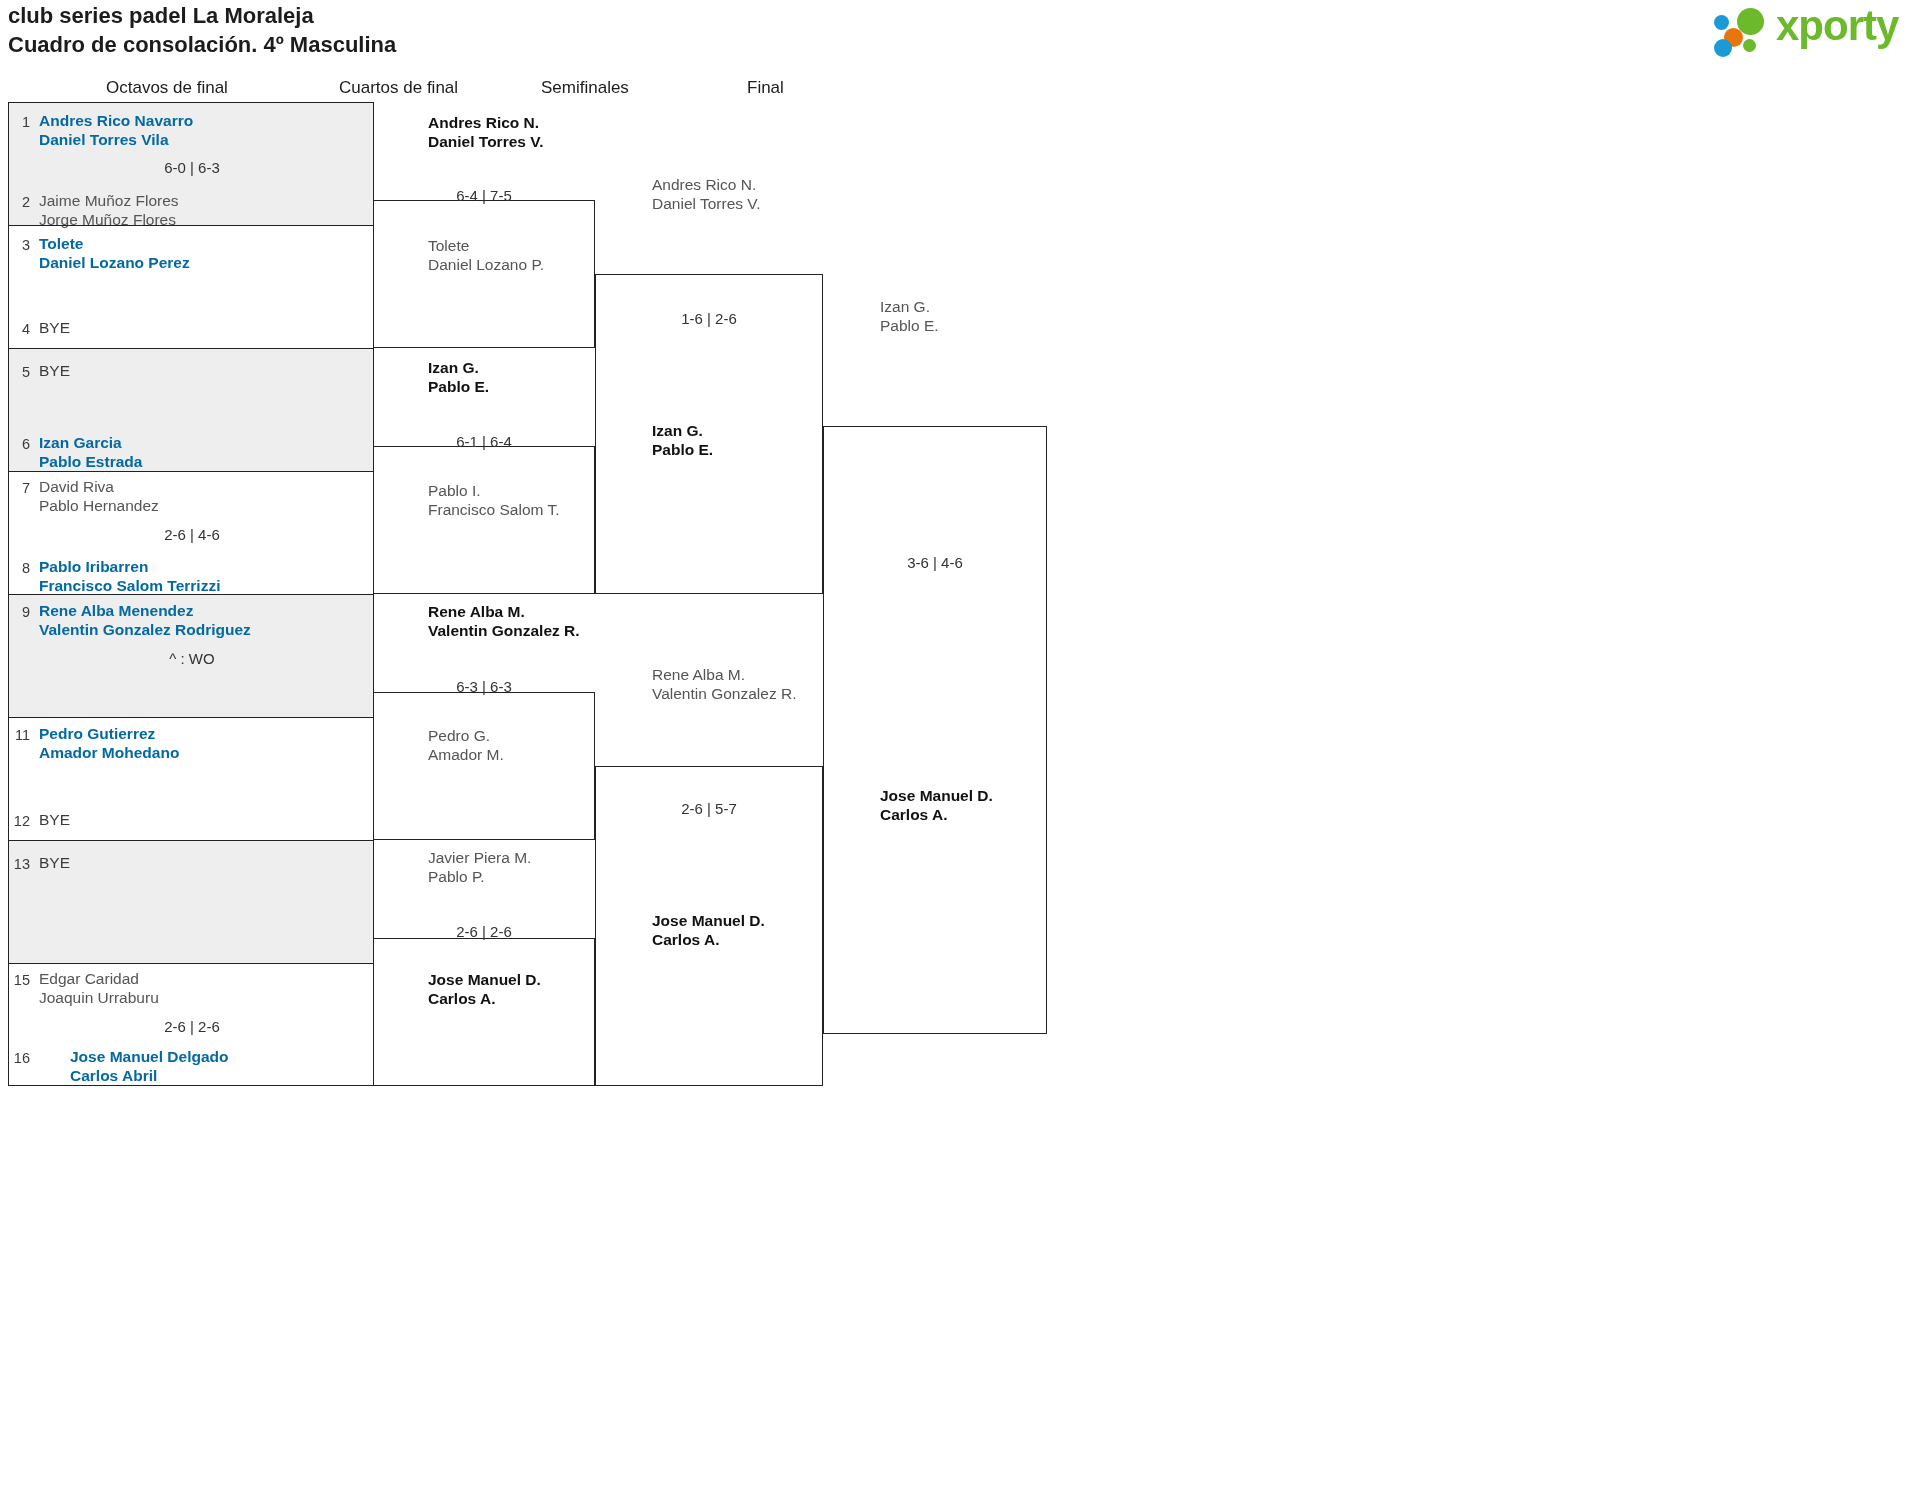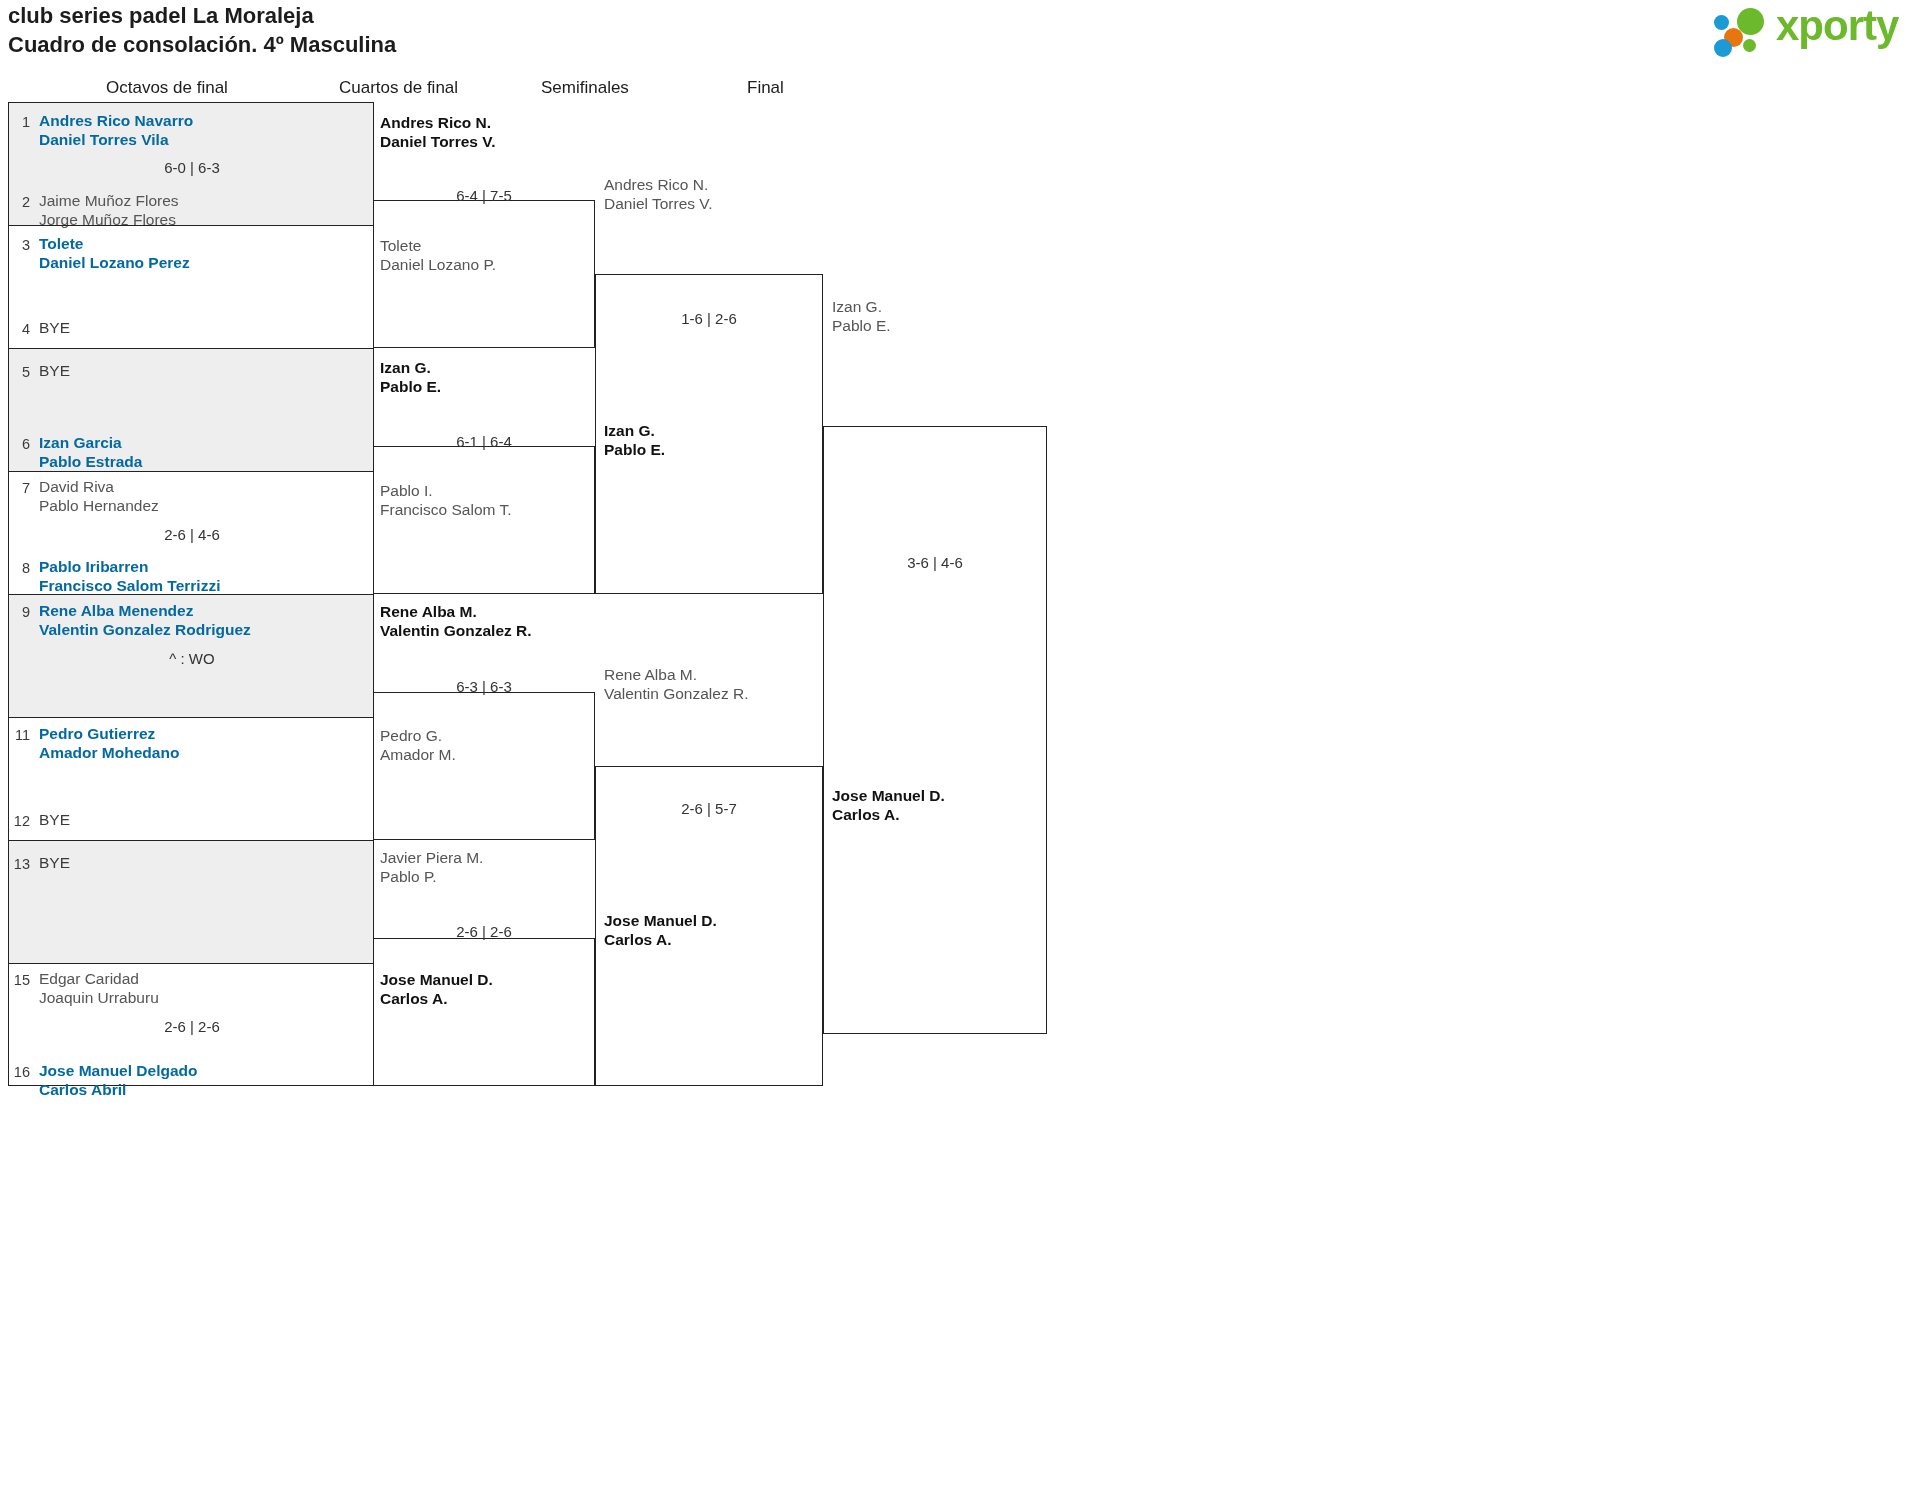--- a/index.html
+++ b/index.html
@@ -34,21 +34,21 @@
   .seed{width:30px;flex:0 0 30px;text-align:right;padding-right:9px;
         font-size:14.5px;color:#3a3a3a;box-sizing:border-box;padding-top:3px;}
   .pair{font-size:15.5px;line-height:1.23;white-space:nowrap;}
   .pair.win{font-weight:700;color:#0369a1;}
   .pair.lose{font-weight:400;color:#555;}
   .pair.bye{font-weight:400;color:#3a3a3a;font-size:15.5px;}
   .score{position:absolute;font-size:15px;color:#333;text-align:center;white-space:nowrap;}
 
   
   .mbox{position:absolute;box-sizing:border-box;border:1.6px solid #222;}
-  .mlabel{position:absolute;font-size:15.5px;line-height:1.25;white-space:nowrap;}
+  .mlabel{position:absolute;font-size:15.5px;line-height:1.25;white-space:nowrap;margin-left:48px;}
   .mlabel.win{font-weight:700;color:#111;}
   .mlabel.lose{font-weight:400;color:#555;}
 </style>
 </head>
 <body>
 
 <div id="title-block">
   <div class="title-line">club series padel La Moraleja</div>
   <div class="title-line">Cuadro de consolación. 4º Masculina</div>
 </div>
@@ -179,21 +179,21 @@
 
   <div class="r16-block topline botline" style="top:963px;height:123px;">
     <div class="slot" style="top:5px;">
       <div class="seed">15</div>
       <div class="pair lose">
         <div>Edgar Caridad</div>
         <div>Joaquin Urraburu</div>
       </div>
     </div>
     <div class="score" style="left:0;top:54px;width:366px;">2-6 | 2-6</div>
-    <div class="slot" style="top:97px;">
+    <div class="slot" style="top:83px;gap:31px;">
       <div class="seed">16</div>
       <div class="pair win">
         <div>Jose Manuel Delgado</div>
         <div>Carlos Abril</div>
       </div>
     </div>
   </div>
 
   <div class="mbox" style="left:373px;top:200px;width:222px;height:148px;"></div>
   <div class="mlabel win" style="left:380px;top:113px;">

